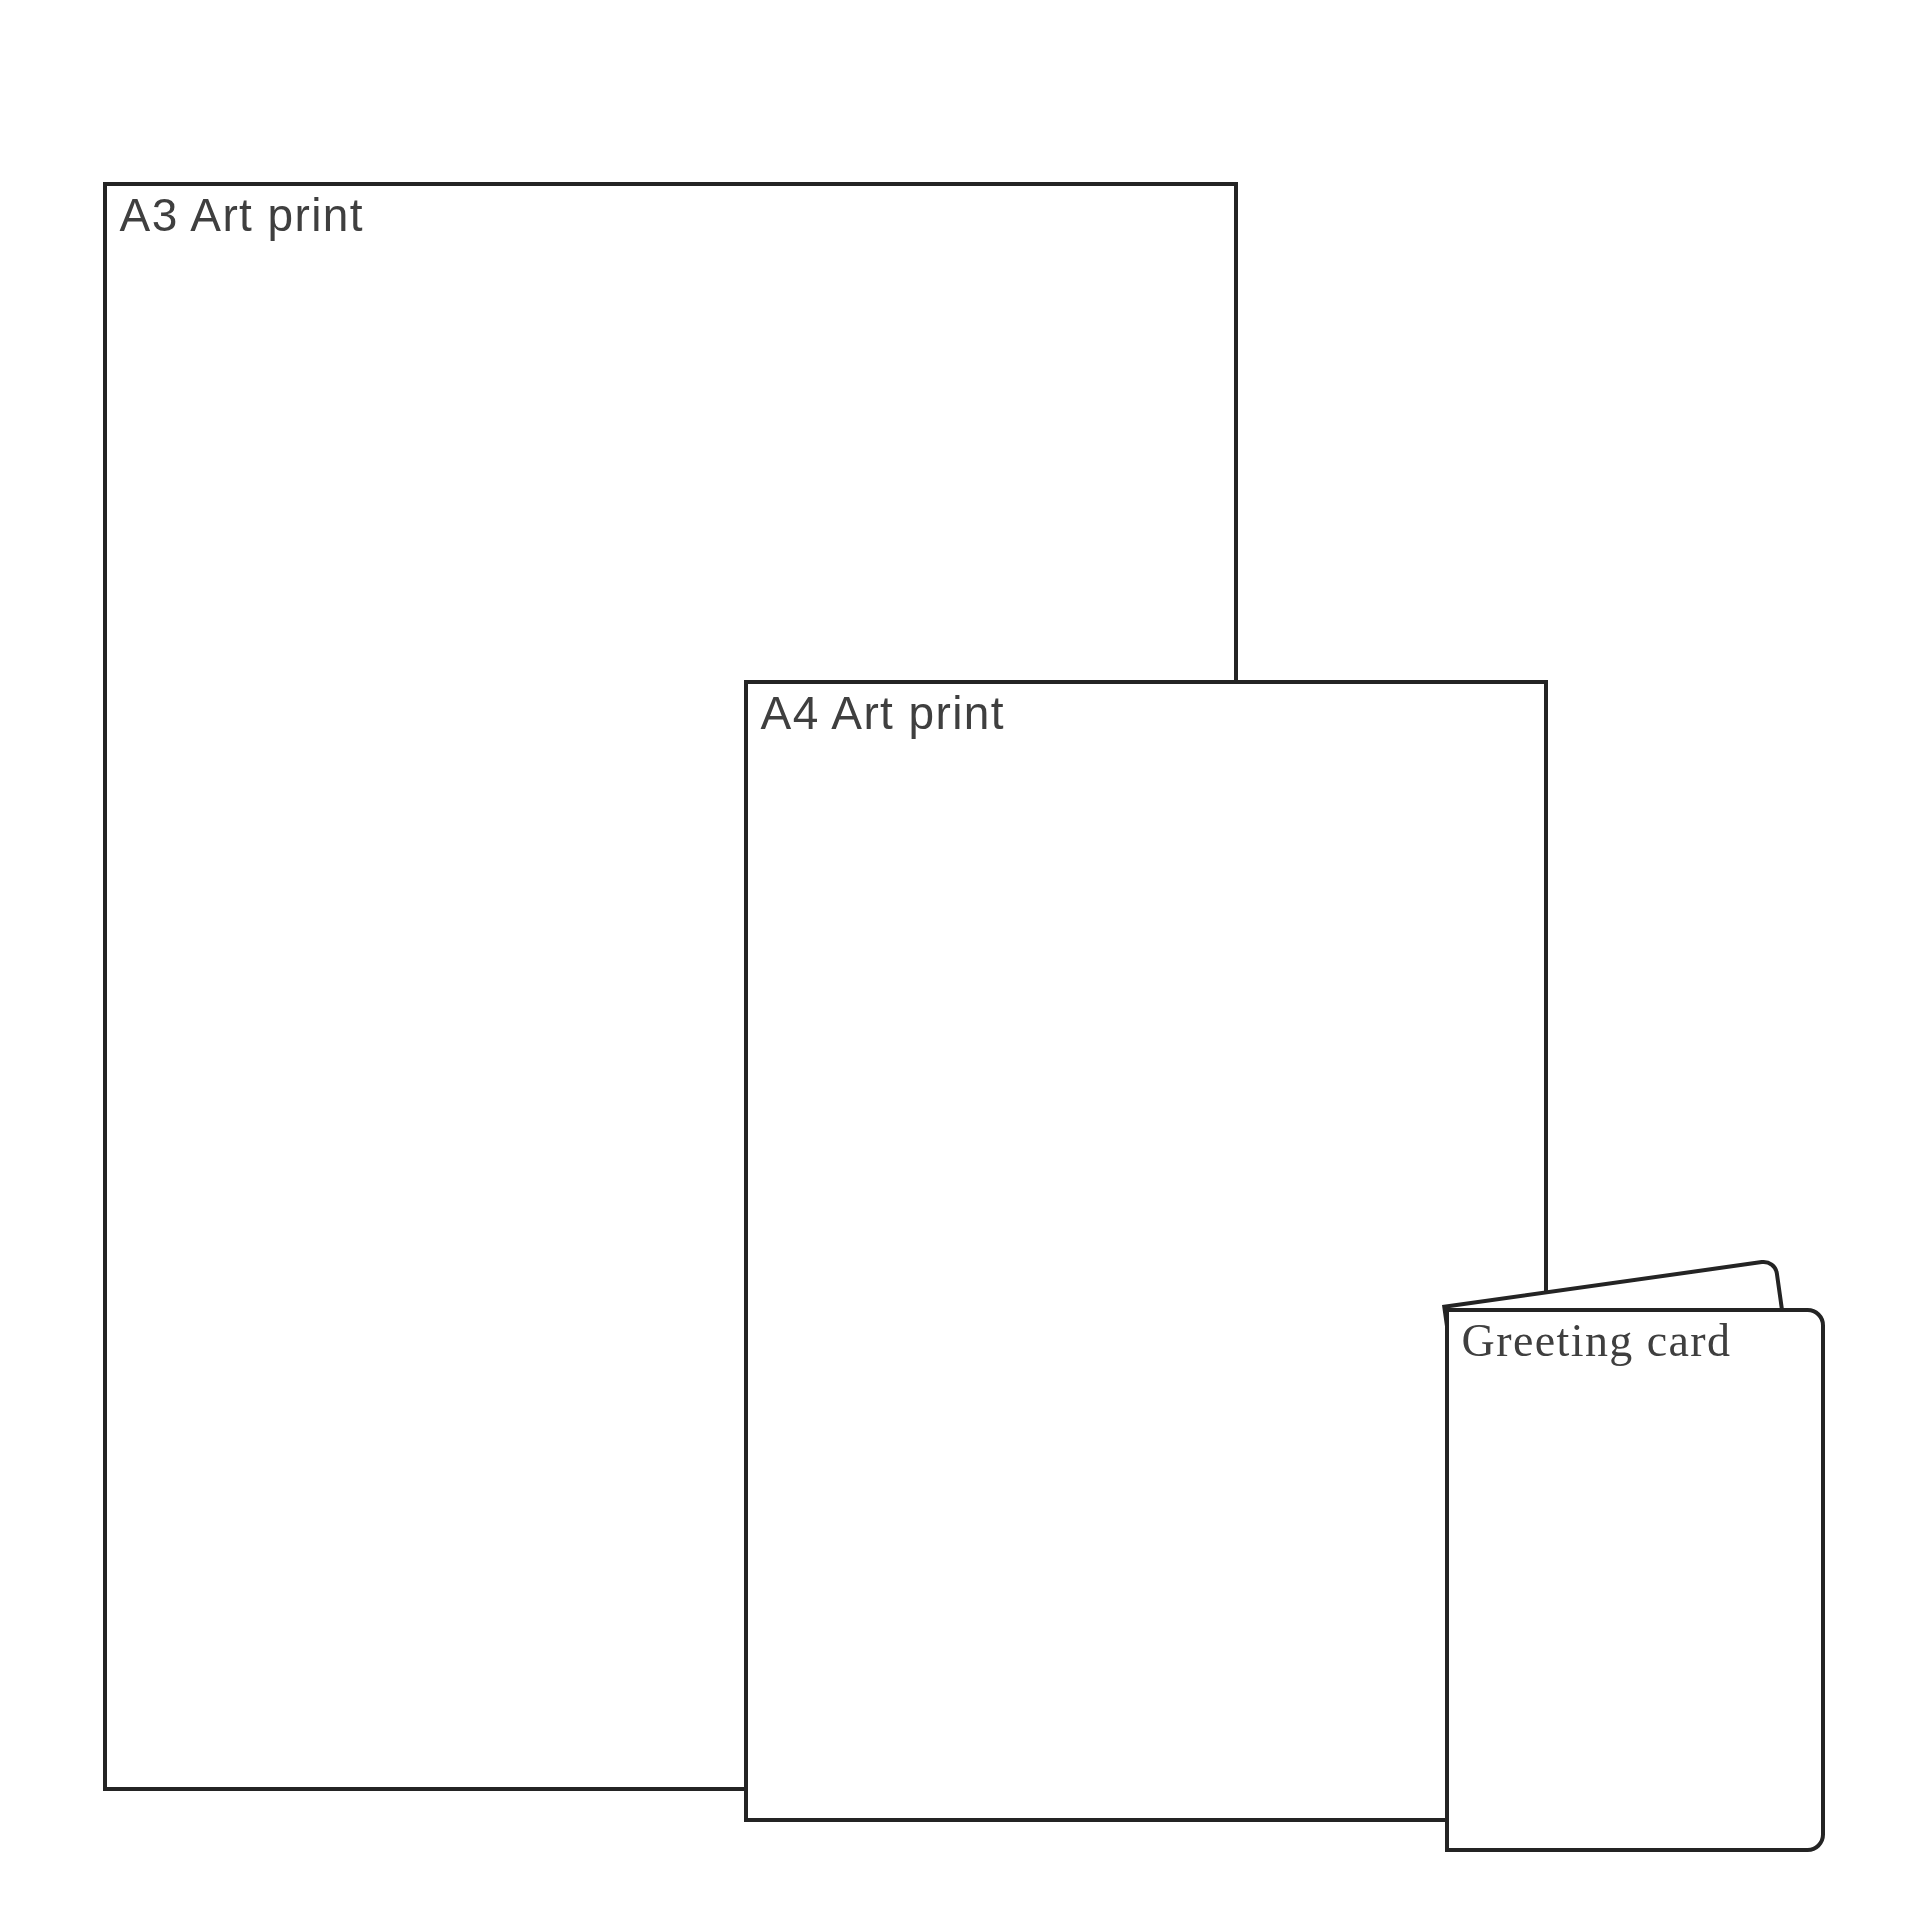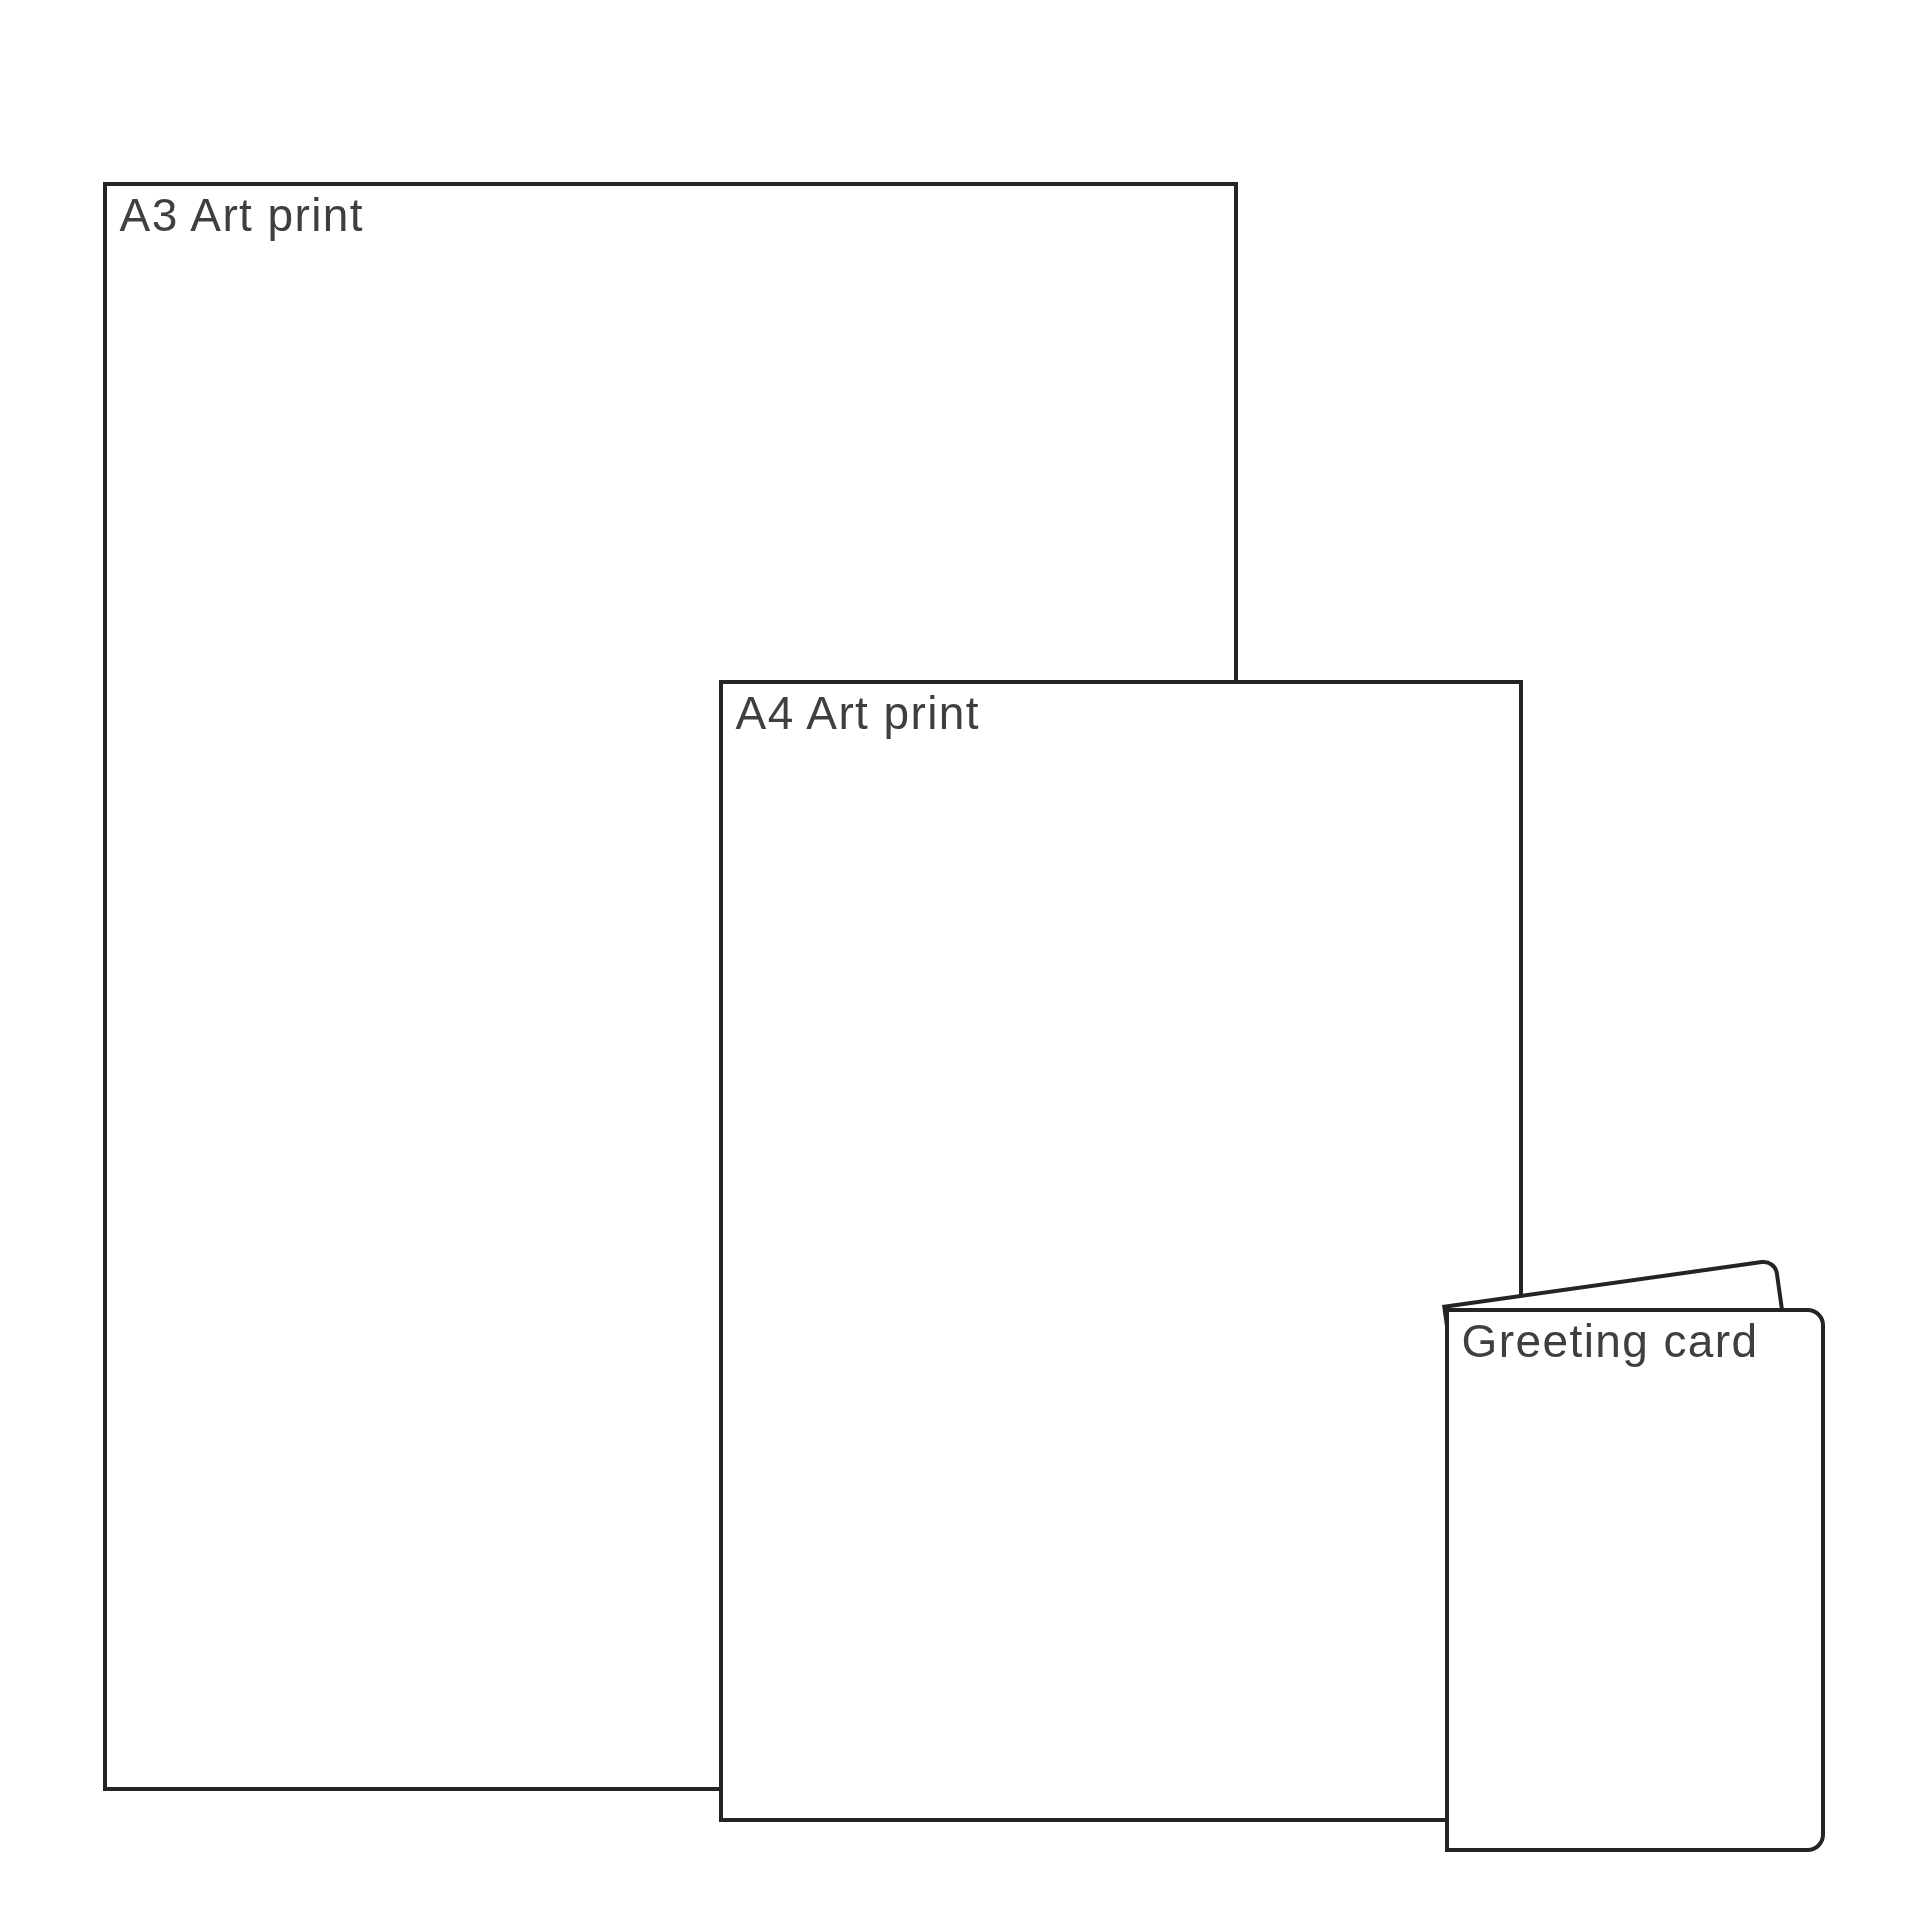--- a/index.html
+++ b/index.html
@@ -25,40 +25,41 @@
     background: #ffffff;
     border: 4.8px solid #242424;
   }
   .a3-rect {
     left: 103px;
     top: 182px;
     width: 1135px;
     height: 1609px;
   }
   .a4-rect {
-    left: 719px;
+    left: 744px;
     top: 680px;
     width: 804px;
     height: 1142px;
   }
   .card-flap {
     left: 1442px;
     top: 1305px;
     width: 338px;
     height: 126px;
     border-radius: 0 15.4px 0 0;
     transform: rotate(-8deg);
     transform-origin: top left;
   }
   .card-front {
     left: 1445px;
     top: 1308px;
     width: 380px;
     height: 544px;
     border-radius: 0 17.4px 17.4px 0;
+    font-family: Liberation Serif, serif;
   }
   .label {
     position: absolute;
     left: 12.6px;
     top: 3.9px;
     white-space: nowrap;
     color: #3f3f3f;
   }
   .label .title {
     font-size: 46px;

